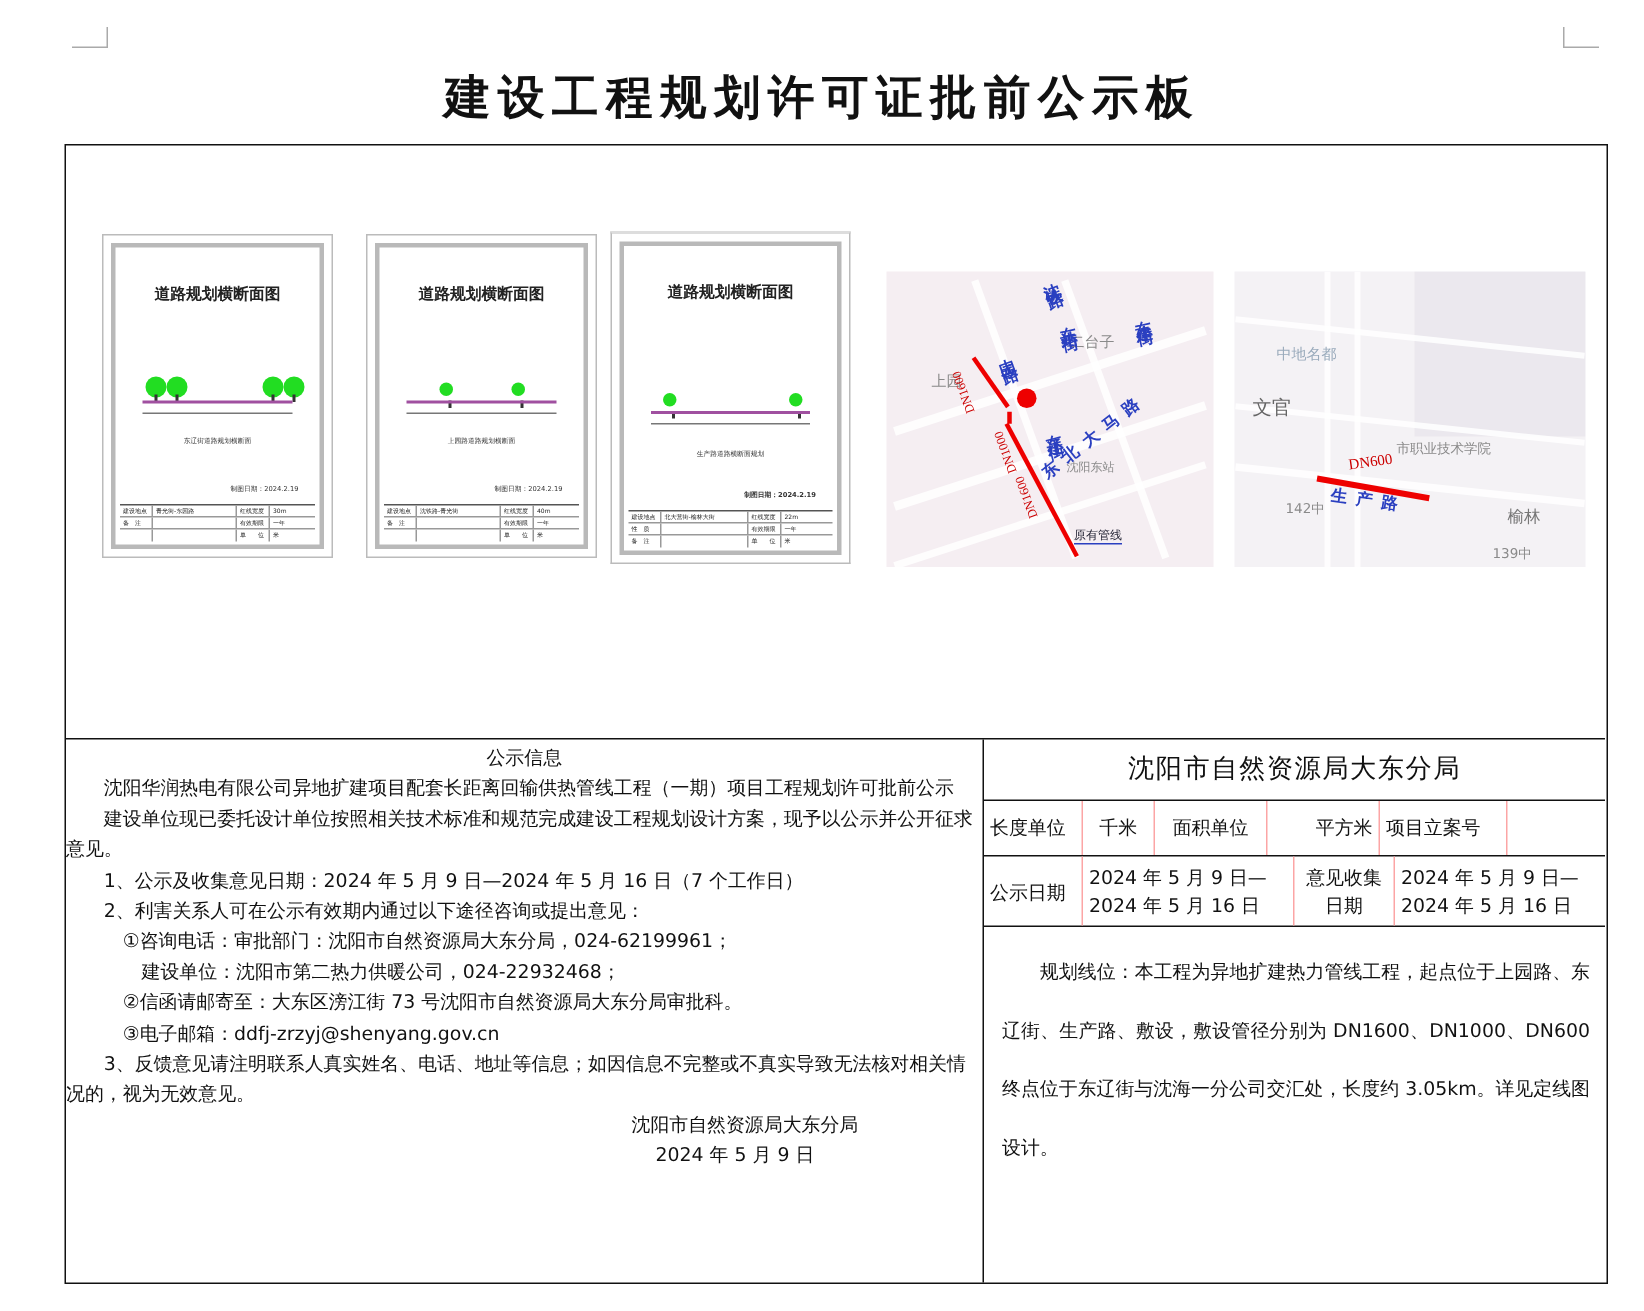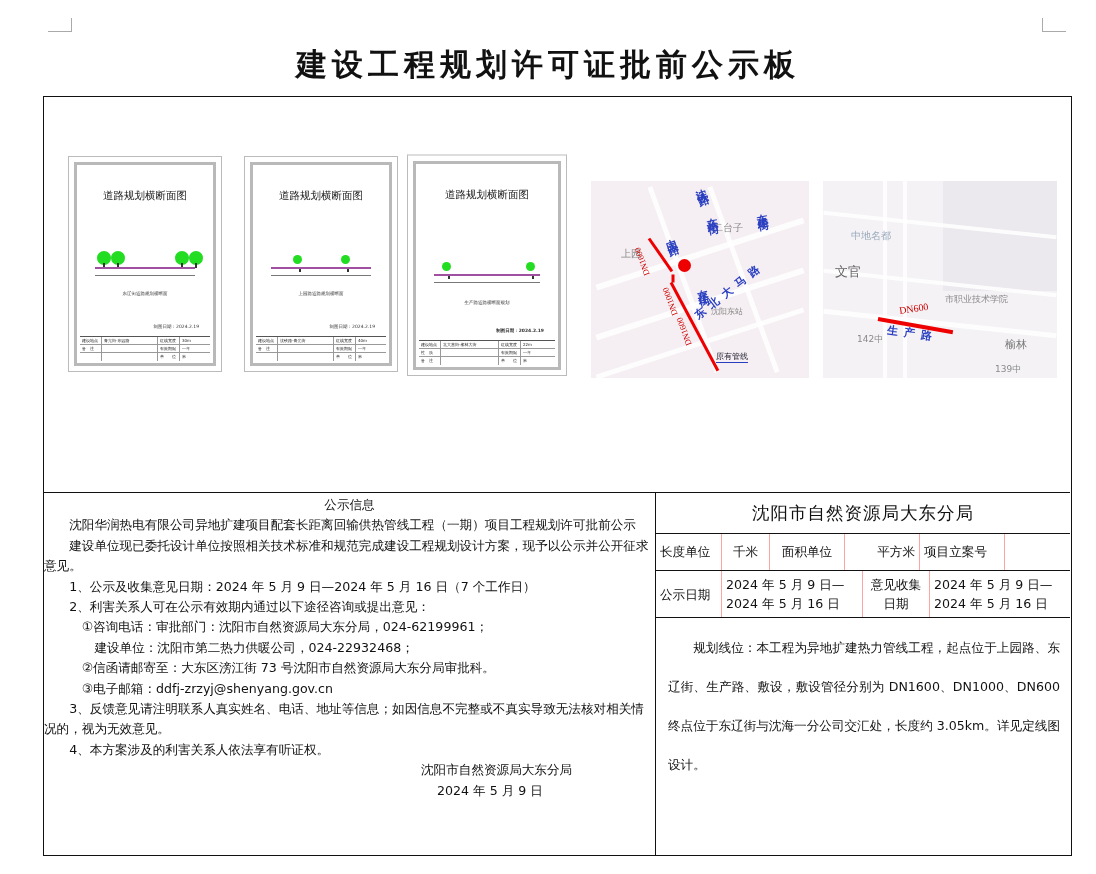--- a/index.html
+++ b/index.html
@@ -12,21 +12,21 @@
 
   .title { position: absolute; left: 0; top: 44px; width: 1096px; text-align: center;
            font-family: "DejaVu Sans", sans-serif; font-size: 31px; letter-spacing: 5px; color: #111; }
 
   .board { position: absolute; left: 43px; top: 96px; width: 1029px; height: 760px; border: 1.5px solid #111; }
   .imgrow { position: absolute; left: 0; top: 0; width: 1026px; height: 396px; border-bottom: 1px solid #111; }
 
   
   .sheet { position: absolute; background: #fff; border: 1px solid #bbb; }
   .sheet .inner { position: absolute; left: 5px; top: 5px; right: 5px; bottom: 5px; border: 3px solid #b9b9b9; background: #fff; }
-  .sheet .stitle { position: absolute; left: 0; right: 0; top: 24px; text-align: center; font-size: 10.5px; font-weight: normal; color: #222; }
+  .sheet .stitle { position: absolute; left: 0; right: 0; top: 24px; text-align: center; font-size: 10.5px; font-weight: bold; color: #222; }
   .sheet .road { position: absolute; left: 18px; right: 18px; top: 84px; height: 30px; }
   .sheet .roadline { position: absolute; left: 0; right: 0; top: 18px; height: 2px; background: #a050a0; }
   .sheet .dim { position: absolute; left: 0; right: 0; top: 26px; height: 1px; background: #777; }
   .tree { position: absolute; top: 2px; width: 14px; height: 14px; border-radius: 50%; background: #22dd22; }
   .tree::after { content: ""; position: absolute; left: 6px; top: 12px; width: 2px; height: 5px; background: #333; }
   .sheet .caption { position: absolute; left: 0; right: 0; top: 126px; text-align: center; font-size: 4.5px; color: #333; }
   .sheet .sdate { position: absolute; right: 14px; bottom: 34px; font-size: 4.5px; color: #333; }
   .sheet .stable { position: absolute; left: 3px; right: 3px; bottom: 3px; height: 24px; border-top: 1px solid #555; font-size: 4px; color: #222; }
   .stable .r { height: 8px; border-bottom: 1px solid #999; display: flex; }
   .stable .c { padding-left: 2px; border-right: 1px solid #999; line-height: 7px; white-space: nowrap; overflow: hidden; }
@@ -202,42 +202,41 @@
 
     <div class="map" style="left:779px;top:84px;width:234px;height:197px;background:#f4f2f5">
       <div style="position:absolute;left:120px;top:0;width:114px;height:110px;background:#ebe8ee"></div>
       <div class="road-v" style="left:60px;top:0;width:4px;height:197px"></div>
       <div class="road-v" style="left:80px;top:0;width:4px;height:197px"></div>
       <div class="road-h" style="left:0;top:42px;width:234px;height:4px;transform:rotate(6deg)"></div>
       <div class="road-h" style="left:0;top:100px;width:234px;height:4px;transform:rotate(6deg)"></div>
       <div class="road-h" style="left:0;top:140px;width:234px;height:5px;transform:rotate(6deg)"></div>
       <span class="mapgrey" style="left:12px;top:82px;font-size:13px;color:#666">文官</span>
       <span class="mapgrey" style="left:28px;top:48px;color:#9ab">中地名都</span>
-      <span class="mapgrey" style="left:122px;top:112px;font-size:9px">市职业技术学院</span>
+      <span class="mapgrey" style="left:108px;top:112px;font-size:9px">市职业技术学院</span>
       <span class="mapgrey" style="left:34px;top:152px;font-size:9px">142中</span>
       <span class="mapgrey" style="left:182px;top:156px;font-size:11px;color:#777">榆林</span>
       <span class="mapgrey" style="left:172px;top:182px;font-size:9px">139中</span>
       <div class="pipe" style="left:55px;top:136px;width:76px;height:4px;transform:rotate(10deg)"></div>
       <span class="dn" style="left:76px;top:122px;font-size:10px;transform:rotate(-8deg)">DN600</span>
       <span class="maplabel" style="left:64px;top:145px;letter-spacing:6px;transform:rotate(8deg)">生产路</span>
     </div>
   </div>
 
   <div class="left-info">
     <p class="center">公示信息</p>
     <p class="ind">沈阳华润热电有限公司异地扩建项目配套长距离回输供热管线工程（一期）项目工程规划许可批前公示</p>
     <p class="ind">建设单位现已委托设计单位按照相关技术标准和规范完成建设工程规划设计方案，现予以公示并公开征求意见。</p>
     <p class="ind">1、公示及收集意见日期：2024 年 5 月 9 日—2024 年 5 月 16 日（7 个工作日）</p>
     <p class="ind">2、利害关系人可在公示有效期内通过以下途径咨询或提出意见：</p>
     <p class="ind3">①咨询电话：审批部门：沈阳市自然资源局大东分局，024-62199961；</p>
     <p class="ind4">建设单位：沈阳市第二热力供暖公司，024-22932468；</p>
     <p class="ind3">②信函请邮寄至：大东区滂江街 73 号沈阳市自然资源局大东分局审批科。</p>
     <p class="ind3">③电子邮箱：ddfj-zrzyj@shenyang.gov.cn</p>
     <p class="ind">3、反馈意见请注明联系人真实姓名、电话、地址等信息；如因信息不完整或不真实导致无法核对相关情况的，视为无效意见。</p>
-    <p class="ind">4、本方案涉及的利害关系人依法享有听证权。</p>
     <p class="sig">沈阳市自然资源局大东分局</p>
     <p class="sig2">2024 年 5 月 9 日</p>
   </div>
 
   <div class="right-info">
     <div class="org">沈阳市自然资源局大东分局</div>
     <div class="meta-row row1">
       <div class="cell" style="width:66px">长度单位</div>
       <div class="cell" style="width:48px;justify-content:center">千米</div>
       <div class="cell" style="width:75px;justify-content:center">面积单位</div>

